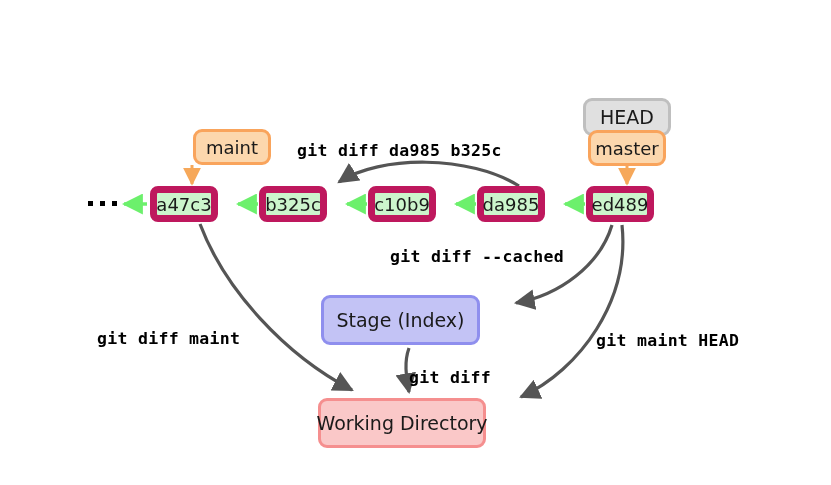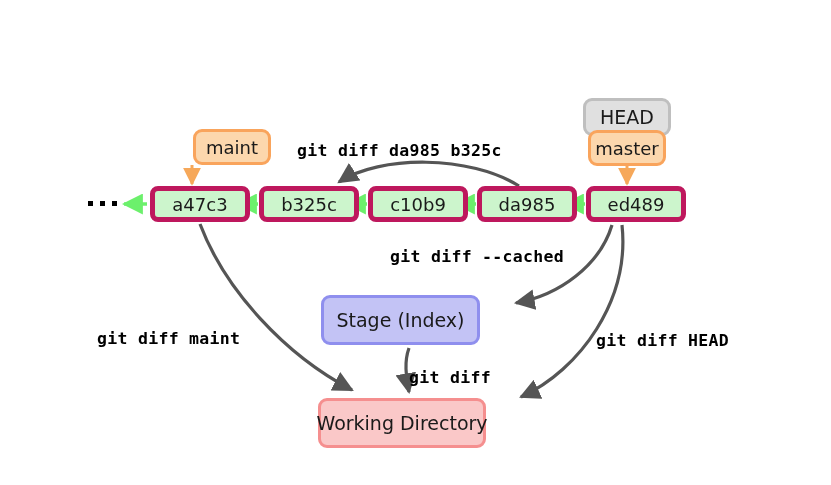--- a/index.html
+++ b/index.html
@@ -28,24 +28,24 @@
     box-sizing: border-box;
     display: flex;
     align-items: center;
     justify-content: center;
     border-radius: 8px;
     font-family: "DejaVu Sans", sans-serif;
     color: #1a1a1a;
     white-space: nowrap;
   }
   .commit {
-    width: 100px;
+    width: 68px;
     height: 36px;
     background: #ccf5cc;
-    border: 5px solid #be185d;
+    border: 7px solid #be185d;
     font-size: 18px;
   }
   .ref {
     width: 78px;
     height: 36px;
     background: #fcd7ad;
     border: 3px solid #f9a45c;
     font-size: 18px;
     border-radius: 9px;
   }
@@ -172,17 +172,17 @@
   <div class="node area workdir" style="left:318px; top:398px; width:168px;">
     <span>Working Directory</span>
   </div>
 
   <div class="cmd" style="left:297px; top:141px;">git diff da985 b325c</div>
 
   <div class="cmd" style="left:390px; top:247px;">git diff --cached</div>
 
   <div class="cmd" style="left:97px; top:329px;text-align:center;">git diff maint</div>
 
-  <div class="cmd" style="left:596px; top:331px;">git diff HEAD</div>
+  <div class="cmd" style="left:596px; top:331px;">git maint HEAD</div>
 
   <div class="cmd" style="left:409px; top:368px;">git diff</div>
 
 </div>
 
 </body></html>

